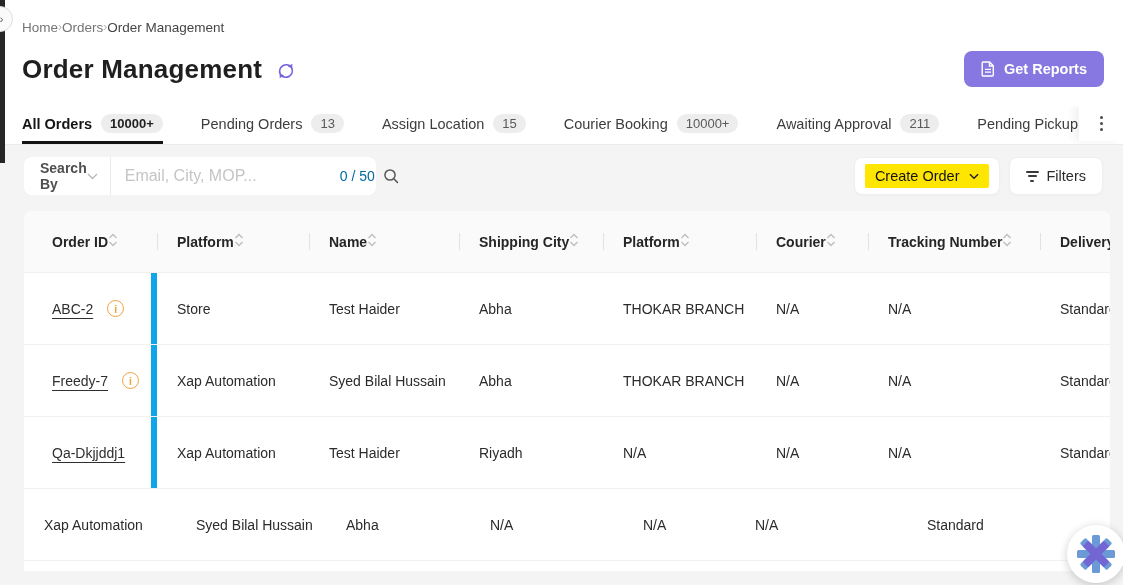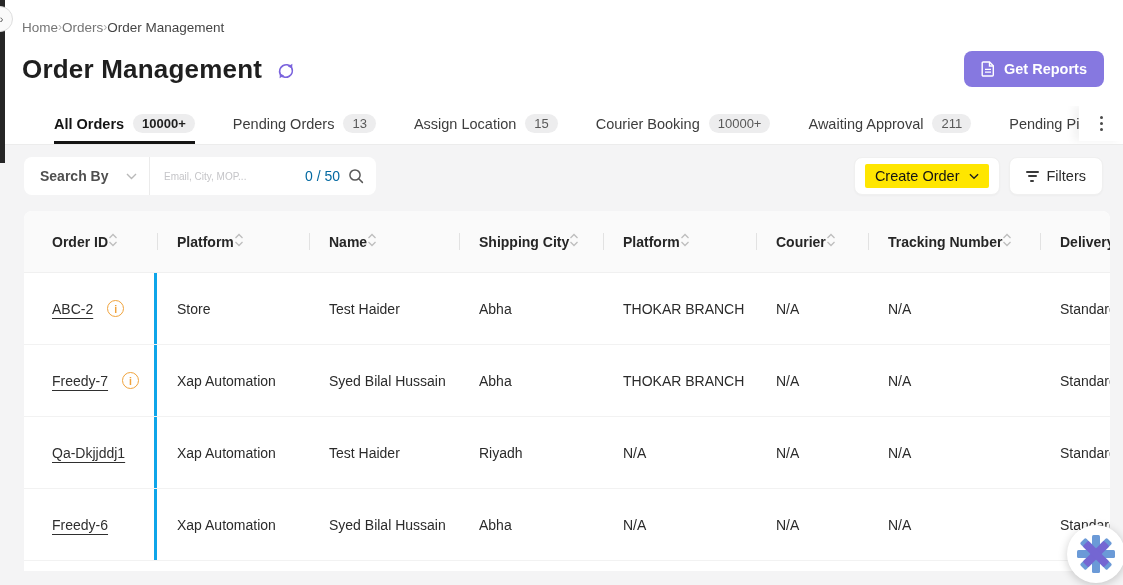--- a/index.html
+++ b/index.html
@@ -25,36 +25,36 @@
   .refresh { cursor:pointer; display:flex; margin-top:3px; }
   .btn-reports { display:flex; align-items:center; gap:9px; background:#8678E0; color:#fff;
     border:none; border-radius:8px; height:36px; padding:0 17px; font-size:14.5px; font-weight:600; cursor:pointer;
     font-family:inherit; }
 
   
   .tabs-bar { position:relative; display:flex; align-items:stretch; gap:38px; margin-top:19px; height:38px; overflow:hidden; padding-right:46px; }
   .tab { display:flex; align-items:center; gap:9px; font-size:14.5px; color:#3d3d3d; white-space:nowrap;
     border-bottom:3px solid transparent; cursor:pointer; }
   .tab .tab-badge { background:#ededee; border-radius:11px; padding:2px 9px; font-size:13px; color:#595959; }
-  .tab.active { font-weight:700; color:#141414; border-bottom-color:#141414;margin-left:32px; }
+  .tab.active { font-weight:700; color:#141414; border-bottom-color:#141414; }
   .tab.active .tab-badge { color:#1f1f1f; font-weight:700; }
   .tabs-more { position:absolute; right:0; top:0; bottom:3px; width:44px; background:#fff;
     box-shadow:-6px 0 8px rgba(0,0,0,.05); display:flex; align-items:center; justify-content:center;
     cursor:pointer; }
   .kebab { display:flex; flex-direction:column; gap:3px; }
   .kebab i { width:3px; height:3px; border-radius:50%; background:#4a4a4a; }
 
   
   .toolbar { display:flex; justify-content:space-between; align-items:center; margin:12px 20px 0 24px; }
   .search-group { display:flex; align-items:center; background:#fff; border-radius:8px; height:38px; width:352px; }
   .search-by { display:flex; align-items:center; justify-content:space-between; width:126px; padding:0 12px 0 16px;
     cursor:pointer; height:100%; border-right:1px solid #ebebeb; }
   .search-by-label { font-size:14px; color:#4f4f4f; font-weight:600; }
   .search-field { display:flex; align-items:center; flex:1; padding:0 12px 0 14px; gap:8px; }
-  .search-field input { border:none; outline:none; flex:1; font-size:10px; color:#333; min-width:0;
+  .search-field input { border:none; outline:none; flex:1; font-size:16px; color:#333; min-width:0;
     font-family:inherit; background:transparent; }
   .search-field input::placeholder { color:#c5c5c8; }
   .char-count { font-size:14px; color:#0369a1; white-space:nowrap; }
   .toolbar-right { display:flex; gap:9px; }
   .btn-white { background:#fff; border:1px solid #f0f0f0; border-radius:8px; height:38px; display:flex;
     align-items:center; padding:0 10px; cursor:pointer; box-shadow:0 1px 2px rgba(0,0,0,.03); font-family:inherit;justify-content:flex-end; }
   .co-highlight { background:#FFE600; border-radius:2px; padding:4px 10px; display:flex; align-items:center;
     gap:9px; font-size:14.5px; color:#141414; }
   .btn-filters { gap:8px; padding:0 16px; font-size:14.5px; color:#2b2b2b; font-weight:400; }
   .filter-icon { display:flex; flex-direction:column; align-items:center; gap:2.5px; }
@@ -65,21 +65,21 @@
   .card { margin:16px 13px 0 24px; background:#fff; border-radius:8px 8px 0 0; overflow:hidden; height:360px; }
   .tbl { min-width:1180px; }
   .thead { display:flex; background:#fafafa; height:62px; align-items:center; border-bottom:1px solid #f0f0f0; }
   .th { display:flex; align-items:center; font-size:14px; font-weight:700; color:#262626;
     padding-left:20px; position:relative; height:100%; cursor:pointer; }
   .th:not(:first-child)::before { content:""; position:absolute; left:0; top:22px; bottom:22px; width:1px; background:#e2e2e2; }
   .th.c1 { padding-left:28px; }
   .trow { display:flex; height:72px; align-items:center; border-bottom:1px solid #f2f2f2; background:#fff; }
   .td { padding-left:20px; font-size:14px; color:#2b2b2b; display:flex; align-items:center; gap:14px;
     height:100%; white-space:nowrap; overflow:hidden; }
-  .td.c1 { padding-left:28px; border-right:3px solid #0ea5e9; }
+  .td.c1 { padding-left:28px; border-right:6px solid #0ea5e9; }
   .c1 { width:133px; flex:none; } .c2 { width:152px; flex:none; } .c3 { width:150px; flex:none; }
   .c4 { width:144px; flex:none; } .c5 { width:153px; flex:none; } .c6 { width:112px; flex:none; }
   .c7 { width:172px; flex:none; } .c8 { width:164px; flex:none; }
   .order-link { color:#2f2f2f; text-decoration:underline; text-underline-offset:4px; cursor:pointer; }
   .info-dot { width:17px; height:17px; border:1.6px solid #F0A33C; border-radius:50%; color:#F0A33C;
     font-size:10.5px; display:flex; align-items:center; justify-content:center; font-weight:700; cursor:pointer;
     flex:none; font-style:normal; }
   .sort-icon { flex:none; }
 
   
@@ -328,24 +328,20 @@
   <div class="td c2">Xap Automation</div>
           <div class="td c3">Test Haider</div>
           <div class="td c4">Riyadh</div>
           <div class="td c5">N/A</div>
           <div class="td c6">N/A</div>
           <div class="td c7">N/A</div>
           <div class="td c8">Standard</div>
         </div>
 
   <div class="trow">
-    <div class="td c1">
-      <span class="order-link">Freedy-6</span>
-
-    </div>
   <div class="td c2">Xap Automation</div>
           <div class="td c3">Syed Bilal Hussain</div>
           <div class="td c4">Abha</div>
           <div class="td c5">N/A</div>
           <div class="td c6">N/A</div>
           <div class="td c7">N/A</div>
           <div class="td c8">Standard</div>
         </div>
 </div>
   </div>

